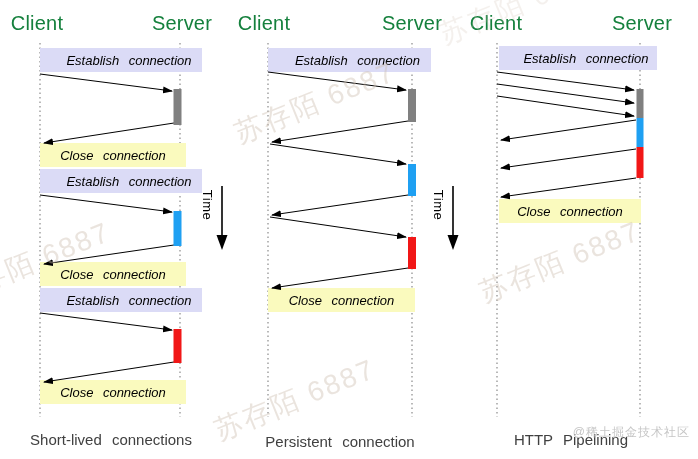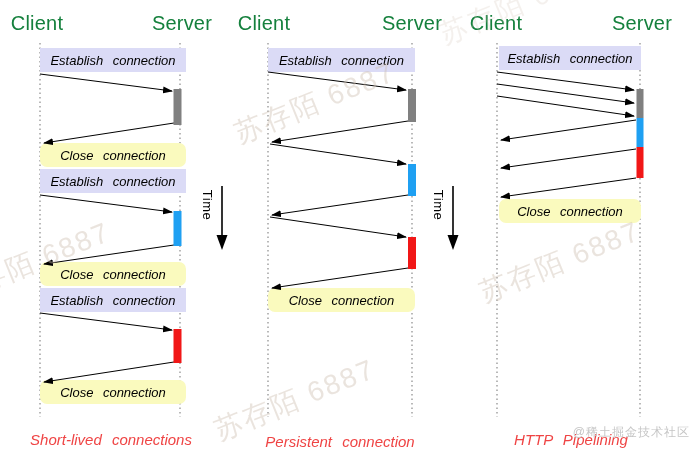--- a/index.html
+++ b/index.html
@@ -11,25 +11,25 @@
   .layer-base{z-index:0;}
   .layer-arrows{z-index:2;}
   .hdr{
     position:absolute;transform:translateX(-50%);white-space:nowrap;
     font-size:20px;color:#15803d;z-index:3;letter-spacing:.2px;
   }
   .band{
     position:absolute;height:24px;display:flex;align-items:center;justify-content:center;
     font-style:italic;font-size:13px;color:#000;word-spacing:.45em;z-index:1;white-space:nowrap;
   }
-  .band.establish{background:var(--band-establish,#dbdbf6);}
-  .band.close{background:var(--band-close,#fafabe);border-radius:7px;}
+  .band.establish{background:var(--band-establish,#dbdbf6);padding-left:16px;}
+  .band.close{background:var(--band-close,#fafabe);}
   .caption{
     position:absolute;transform:translateX(-50%);white-space:nowrap;
-    font-style:italic;font-size:15px;color:#ef4444;word-spacing:.4em;z-index:3;
+    font-size:15px;color:#404040;word-spacing:.4em;z-index:3;
   }
   .time-label{
     position:absolute;width:56px;height:16px;display:flex;align-items:center;justify-content:center;
     font-size:13px;color:#000;transform:rotate(90deg);z-index:3;letter-spacing:.5px;
   }
   .wm{
     position:absolute;white-space:nowrap;z-index:4;
     color:var(--watermark-tile,#cfc0b2);opacity:.42;font-size:28px;letter-spacing:2px;
     transform:translate(-50%,-50%) rotate(-22deg);
   }

